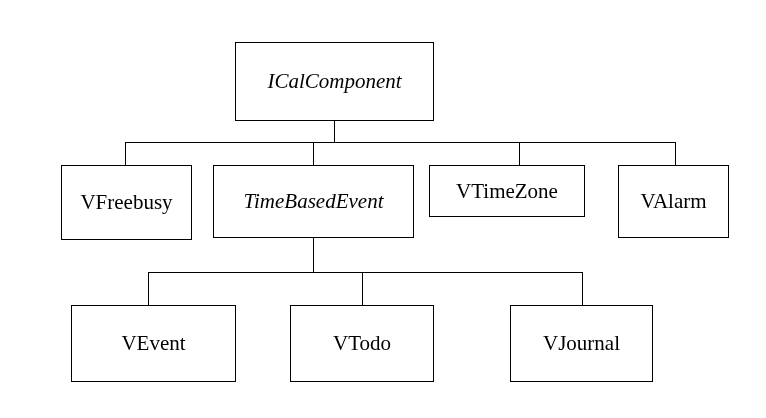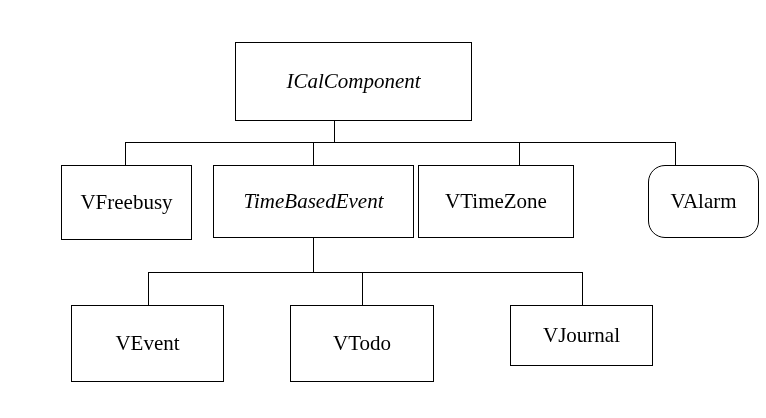--- a/index.html
+++ b/index.html
@@ -62,38 +62,38 @@
       <div class="edge edge-v" style="left: 519px; top: 142px; height: 23px; background: rgb(0, 0, 0);"></div>
       <div class="edge edge-v" style="left: 675px; top: 142px; height: 23px; background: rgb(0, 0, 0);"></div>
       <div class="edge edge-v" style="left: 313px; top: 238px; height: 34px; background: rgb(0, 0, 0);"></div>
       <div class="edge edge-h" style="left: 148px; top: 272px; width: 434px; background: rgb(0, 0, 0);"></div>
       <div class="edge edge-v" style="left: 148px; top: 272px; height: 33px; background: rgb(0, 0, 0);"></div>
       <div class="edge edge-v" style="left: 362px; top: 272px; height: 33px; background: rgb(0, 0, 0);"></div>
       <div class="edge edge-v" style="left: 582px; top: 272px; height: 33px; background: rgb(0, 0, 0);"></div>
     </div>
 
   <div id="node-layer">
-      <div class="node-box abstract" style="left: 235px; top: 42px; width: 237px; height: 79px; border-color: rgb(0, 0, 0);">
+      <div class="node-box abstract" style="left: 235px; top: 42px; width: 199px; height: 79px; border-color: rgb(0, 0, 0);">
         <span class="node-label" style="color: rgb(0, 0, 0);">ICalComponent</span>
       </div>
       <div class="node-box" style="left: 61px; top: 165px; width: 131px; height: 75px; border-color: rgb(0, 0, 0);">
         <span class="node-label" style="color: rgb(0, 0, 0);">VFreebusy</span>
       </div>
       <div class="node-box abstract" style="left: 213px; top: 165px; width: 201px; height: 73px; border-color: rgb(0, 0, 0);">
         <span class="node-label" style="color: rgb(0, 0, 0);">TimeBasedEvent</span>
       </div>
-      <div class="node-box" style="left: 418px; top: 165px; width: 156px; height: 73px; border-color: rgb(0, 0, 0);">
+      <div class="node-box" style="left: 429px; top: 165px; width: 156px; height: 52px; border-color: rgb(0, 0, 0);">
         <span class="node-label" style="color: rgb(0, 0, 0);">VTimeZone</span>
       </div>
-      <div class="node-box" style="left: 648px; top: 165px; width: 111px; height: 73px; border-color: rgb(0, 0, 0); border-radius: 17px;">
+      <div class="node-box" style="left: 618px; top: 165px; width: 111px; height: 73px; border-color: rgb(0, 0, 0);">
         <span class="node-label" style="color: rgb(0, 0, 0);">VAlarm</span>
       </div>
-      <div class="node-box" style="left: 71px; top: 305px; width: 153px; height: 77px; border-color: rgb(0, 0, 0);">
+      <div class="node-box" style="left: 71px; top: 305px; width: 165px; height: 77px; border-color: rgb(0, 0, 0);">
         <span class="node-label" style="color: rgb(0, 0, 0);">VEvent</span>
       </div>
       <div class="node-box" style="left: 290px; top: 305px; width: 144px; height: 77px; border-color: rgb(0, 0, 0);">
         <span class="node-label" style="color: rgb(0, 0, 0); text-align: right;">VTodo</span>
       </div>
-      <div class="node-box" style="left: 510px; top: 305px; width: 143px; height: 61px; border-color: rgb(0, 0, 0);">
+      <div class="node-box" style="left: 510px; top: 305px; width: 143px; height: 77px; border-color: rgb(0, 0, 0);">
         <span class="node-label" style="color: rgb(0, 0, 0);">VJournal</span>
       </div>
     </div>
 </div>
 
 </body></html>

